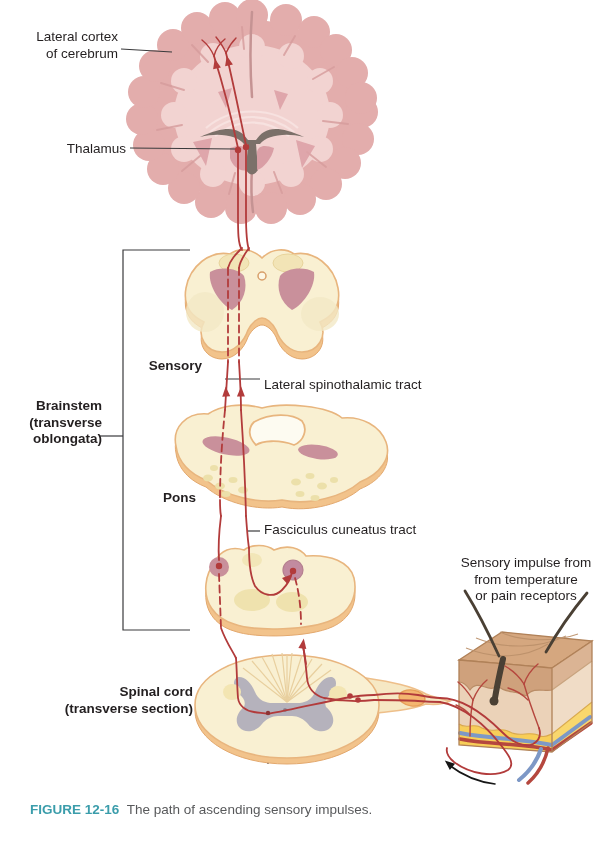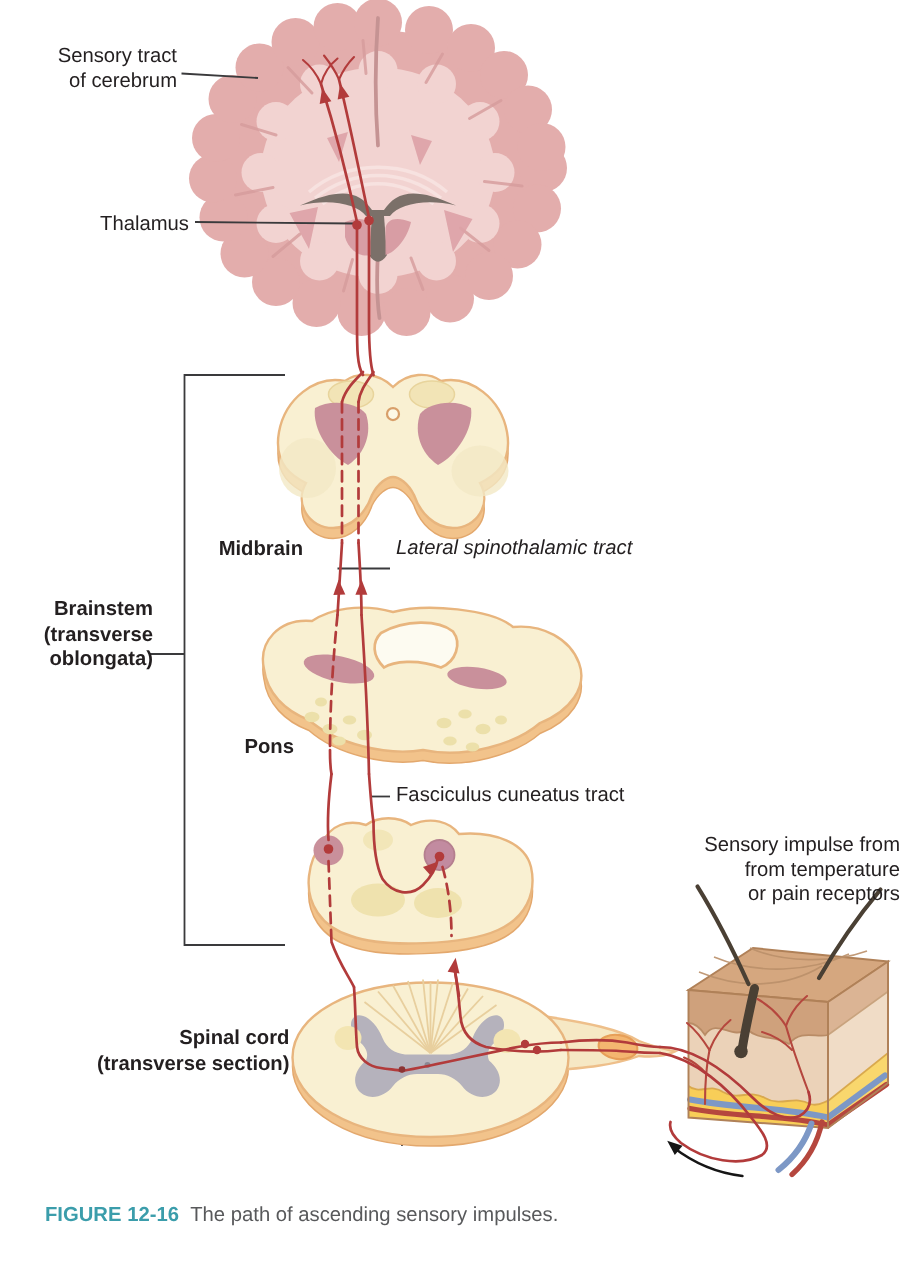--- a/index.html
+++ b/index.html
@@ -345,59 +345,59 @@
     <circle class="red-fill" cx="358" cy="700" r="2.8"></circle>
     <path class="red-line" d="M440,698 C462,698 484,714 502,732 C512,742 524,748 533,744 C540,740 541,734 539,728"></path>
     <path class="red-line" d="M440,702 C464,706 486,726 500,744 C508,754 516,764 508,770 C494,778 470,774 454,762 C448,757 446,752 447,748"></path>
 
     <path d="M495,784 C478,782 462,775 449,765" fill="none" stroke="#161616" stroke-width="1.6" stroke-linecap="round"></path>
     <polygon points="0,-5.5 -4,4.5 4,4.5" transform="translate(449,764) rotate(-50)" fill="#161616"></polygon>
   </g>
 </svg>
 
 <div class="lbl ra" style="left:20px;top:29px;width:98px;">
-  <span>Sensory tract</span><br>
+  <span>Lateral cortex</span><br>
   <span>of cerebrum</span>
 </div>
 
 <div class="lbl ra" style="left:50px;top:141px;width:76px;">
   <span>Thalamus</span>
 </div>
 
 
 <div class="lbl b ra" style="left:136px;top:358px;width:66px;">
-  <span>Midbrain</span>
+  <span>Sensory</span>
 </div>
 
 <div class="lbl b ra" style="left:6px;top:398px;width:96px;">
   <span>Brainstem</span><br>
   <span>(transverse</span><br>
   <span>oblongata)</span>
 </div>
 
 <div class="lbl b ra" style="left:150px;top:490px;width:46px;">
   <span>Pons</span>
 </div>
 
-<div class="lbl" style="left:264px;top:357px;font-style:italic;">
+<div class="lbl" style="left:264px;top:377px;">
   <span>Lateral spinothalamic tract</span>
 </div>
 
 <div class="lbl" style="left:264px;top:522px;">
   <span>Fasciculus cuneatus tract</span>
 </div>
 
 
 <div class="lbl b ra" style="left:53px;top:684px;width:140px;">
   <span>Spinal cord</span><br>
   <span>(transverse section)</span>
 </div>
 
 
-<div class="lbl ctr" style="left:452px;top:555px;width:148px;text-align:right;">
+<div class="lbl ctr" style="left:452px;top:555px;width:148px;">
   <span>Sensory impulse from</span><br>
   <span>from temperature</span><br>
   <span>or pain receptors</span>
 </div>
 
 <div class="figcap">
   <span class="fignum">FIGURE 12-16</span>
   <span class="figtext">&nbsp;</span><span class="figtext">The path of ascending sensory impulses.</span>
 </div>
 

